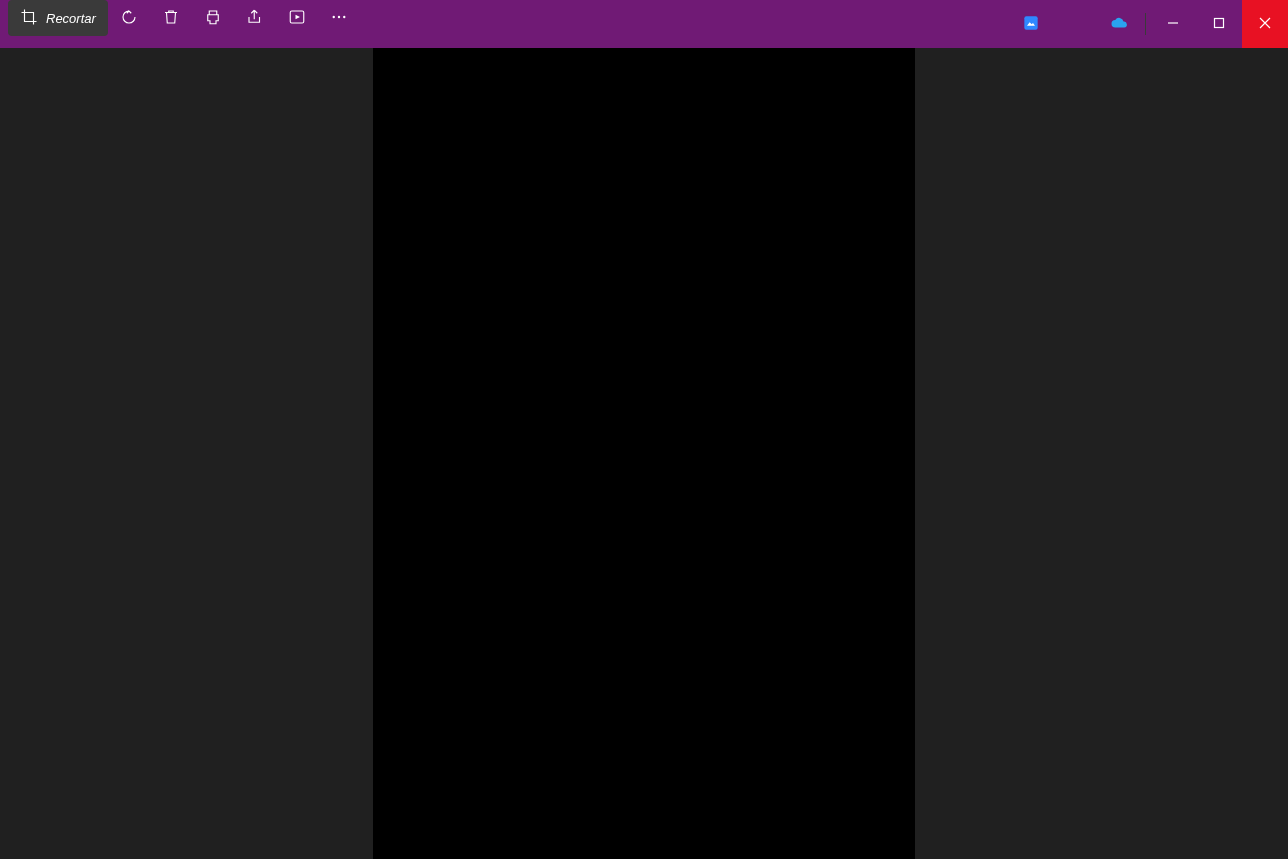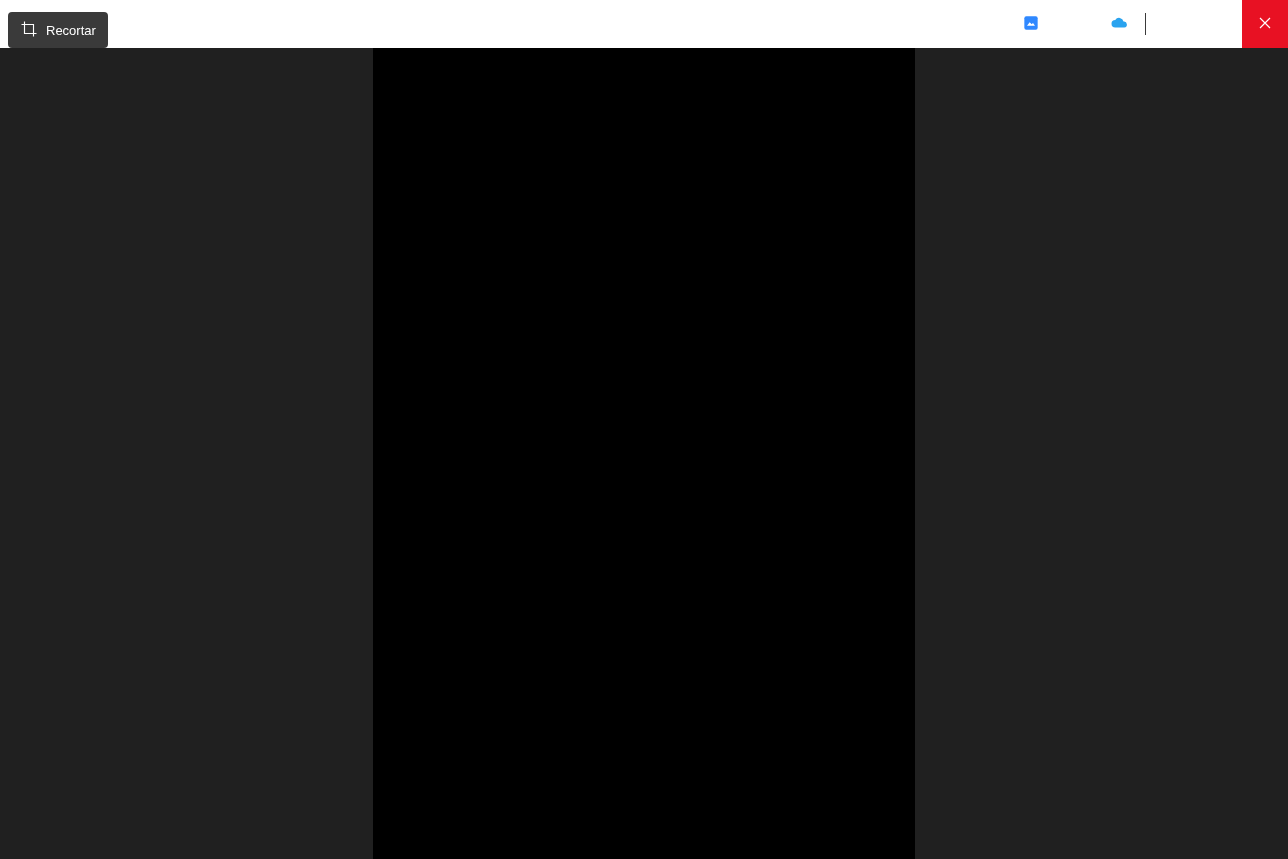--- a/index.html
+++ b/index.html
@@ -8,23 +8,24 @@
       background: #202020;
       font-family: "Segoe UI", -apple-system, sans-serif;
       font-size: 13px;
       color: #ffffff;
     }
 
     
     .titlebar {
       height: 48px;
       display: flex;
-      align-items: flex-end;
-      background: #ffffff;
+      align-items: flex-start;
+      background: #701a75;
       padding-left: 8px;
+      font-style: italic;
     }
 
     .left-tools { display: flex; align-items: center; gap: 0; }
     .right-tools { margin-left: auto; display: flex; align-items: center; }
 
     .tool-btn {
       height: 36px;
       min-width: 40px;
       padding: 0 12px;
       display: flex;

